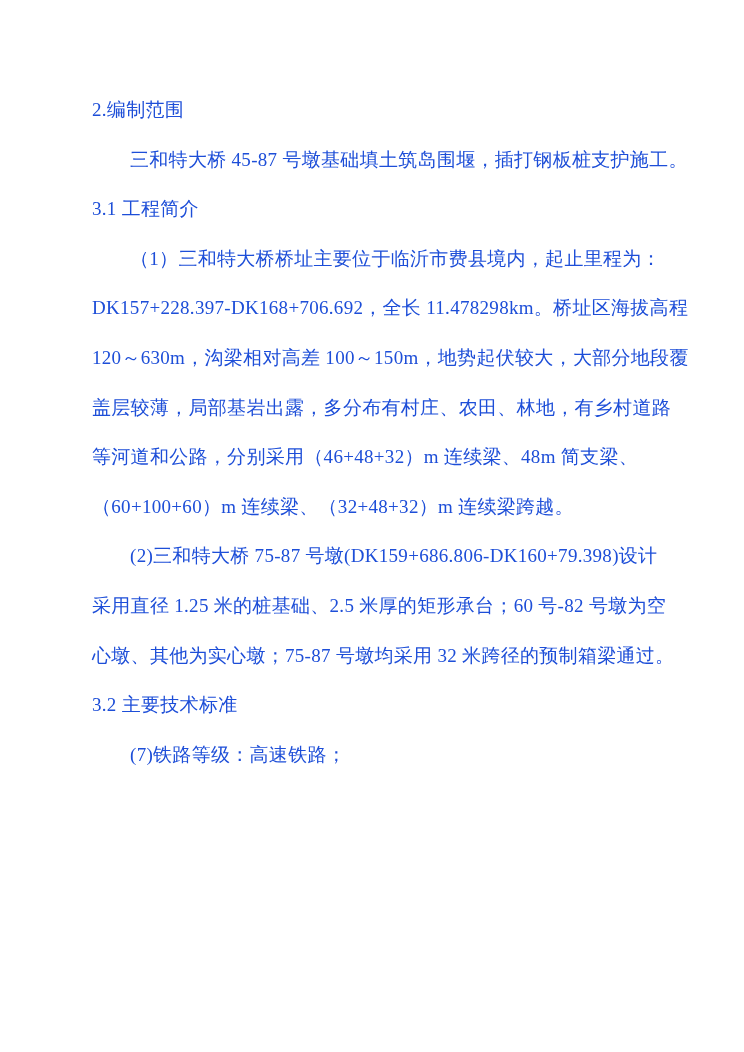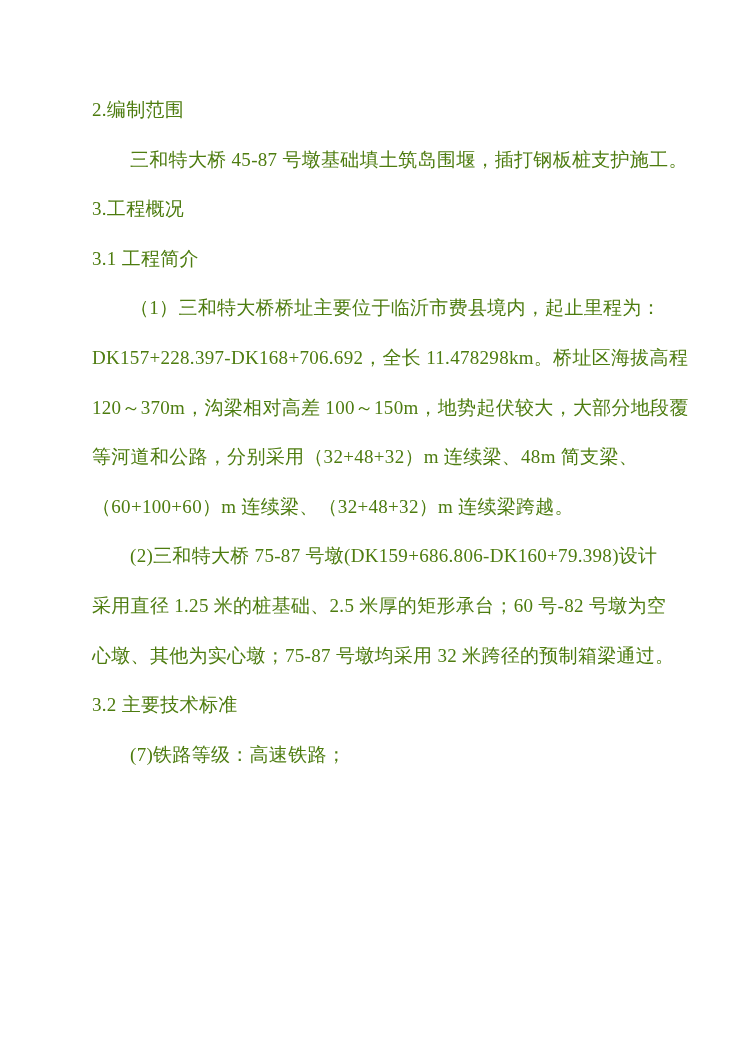--- a/index.html
+++ b/index.html
@@ -7,21 +7,21 @@
     padding: 0;
     background: #ffffff;
   }
   .doc-page {
     position: relative;
     width: 744px;
     height: 1052px;
     background: #ffffff;
     overflow: hidden;
     font-family: "Liberation Serif", "DejaVu Serif", serif;
-    color: #4d7c0f;
+    color: #1d4ed8;
   }
   .doc-content {
     padding: 85px 78px 0 92px;
   }
   .line {
     display: block;
     height: 49.6px;
     line-height: 49.6px;
     font-size: 19px;
     letter-spacing: 0.3px;
@@ -40,33 +40,33 @@
 </head>
 <body>
 
 <div class="doc-page">
   <div class="doc-content">
 
     <div class="line heading">2.编制范围</div>
 
     <div class="line ind">三和特大桥 45-87 号墩基础填土筑岛围堰，插打钢板桩支护施工。</div>
 
-    <div class="line heading">3.工程概况</div>
 
     <div class="line heading">3.1 工程简介</div>
 
     <div class="line ind">（1）三和特大桥桥址主要位于临沂市费县境内，起止里程为：</div>
 
     <div class="line">DK157+228.397-DK168+706.692，全长 11.478298km。桥址区海拔高程</div>
 
-    <div class="line">120～370m，沟梁相对高差 100～150m，地势起伏较大，大部分地段覆</div>
+    <div class="line">120～630m，沟梁相对高差 100～150m，地势起伏较大，大部分地段覆</div>
+
+    <div class="line">盖层较薄，局部基岩出露，多分布有村庄、农田、林地，有乡村道路</div>
 
 
-
-    <div class="line">等河道和公路，分别采用（32+48+32）m 连续梁、48m 简支梁、</div>
+    <div class="line">等河道和公路，分别采用（46+48+32）m 连续梁、48m 简支梁、</div>
 
     <div class="line">（60+100+60）m 连续梁、（32+48+32）m 连续梁跨越。</div>
 
     <div class="line ind">(2)三和特大桥 75-87 号墩(DK159+686.806-DK160+79.398)设计</div>
 
     <div class="line">采用直径 1.25 米的桩基础、2.5 米厚的矩形承台；60 号-82 号墩为空</div>
 
     <div class="line">心墩、其他为实心墩；75-87 号墩均采用 32 米跨径的预制箱梁通过。</div>
 
     <div class="line heading">3.2 主要技术标准</div>

